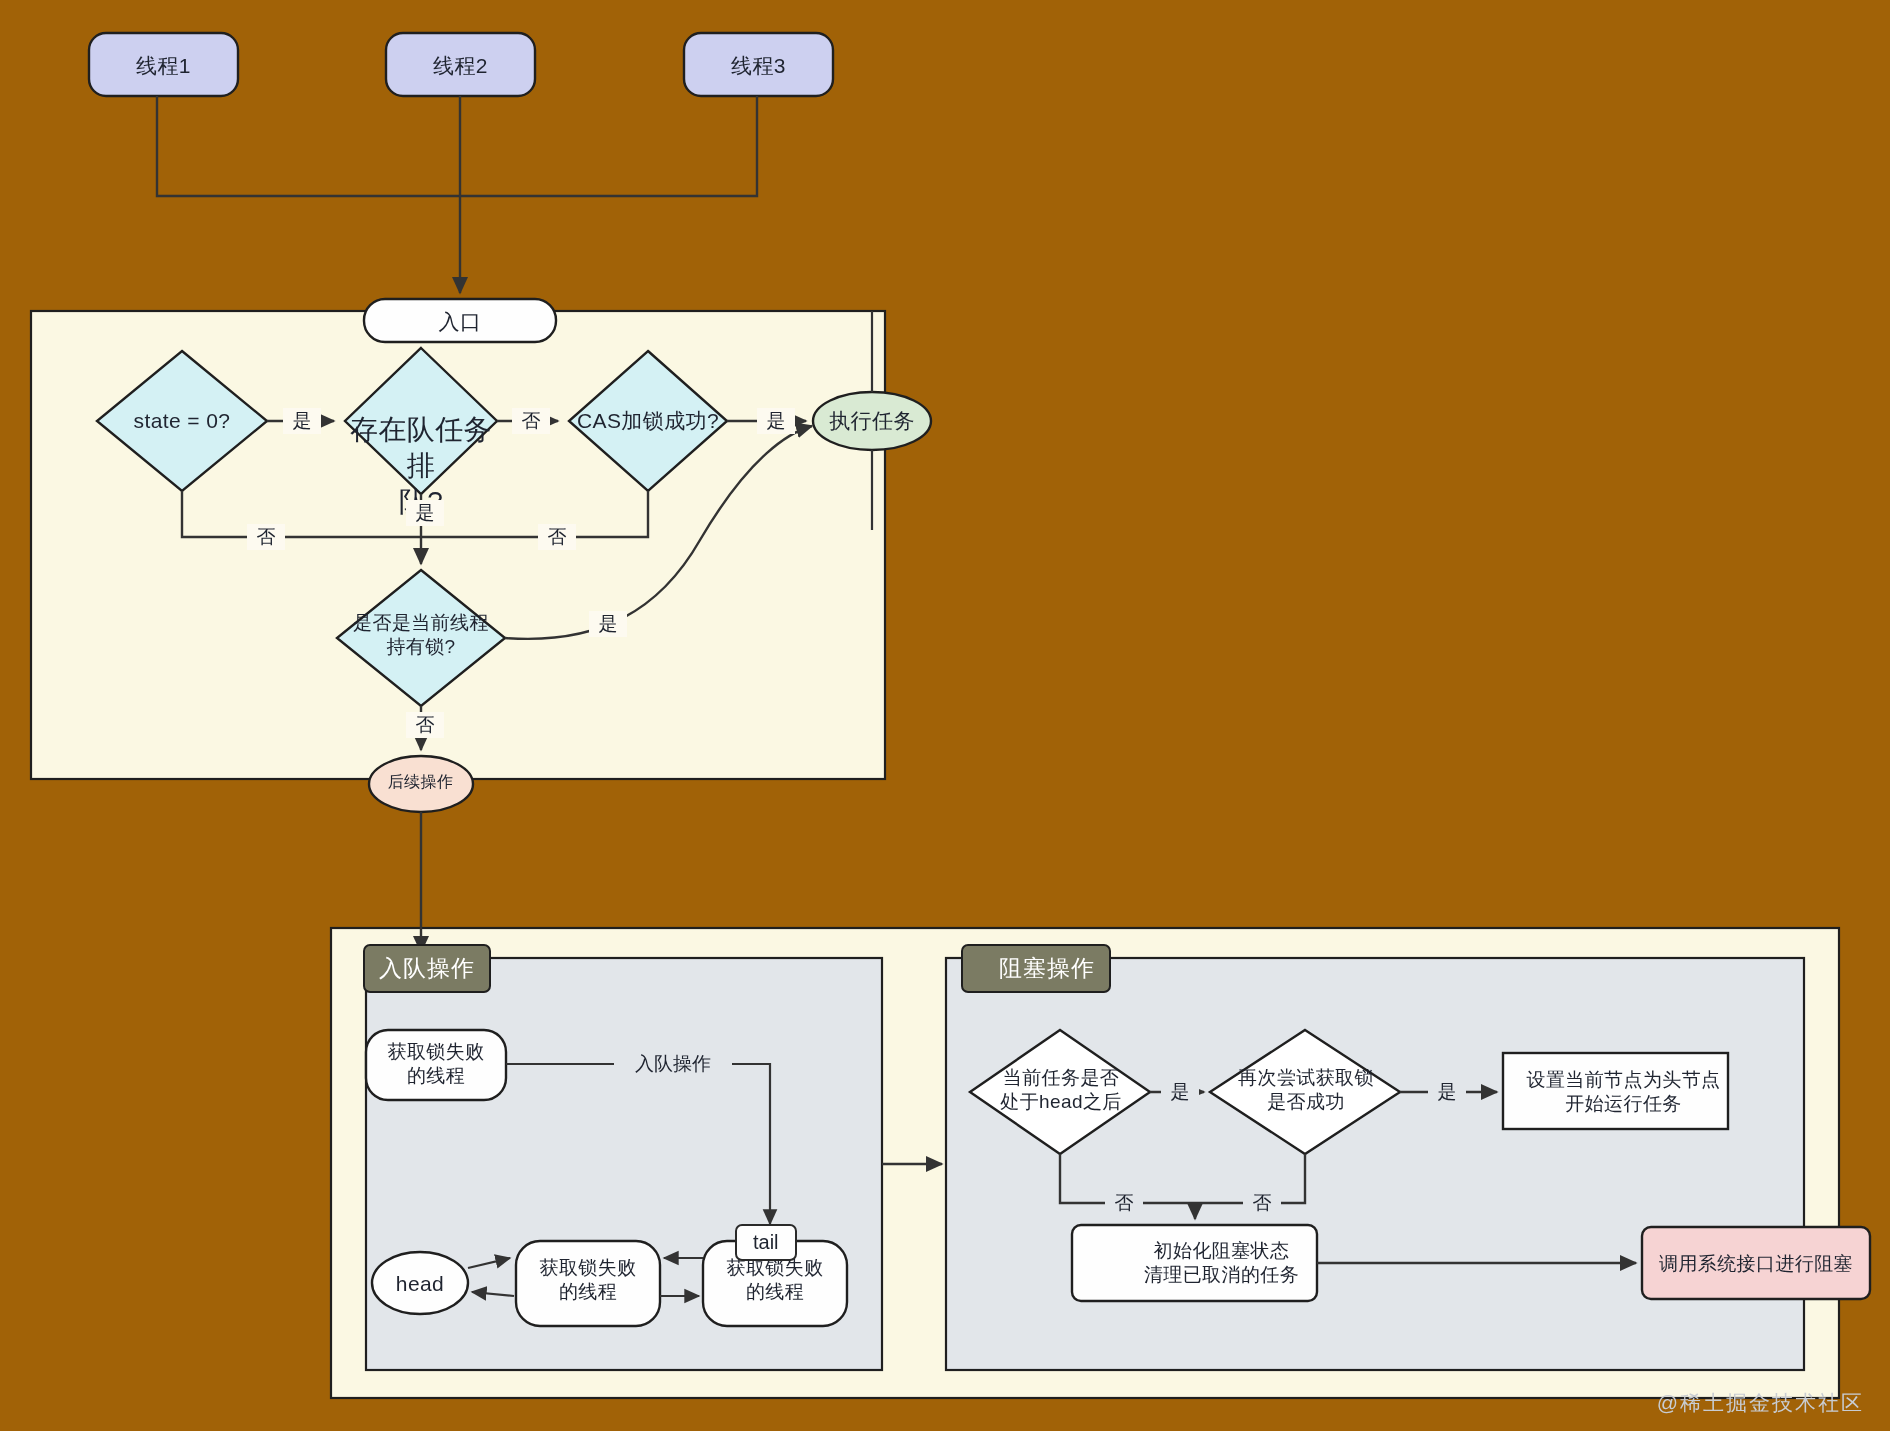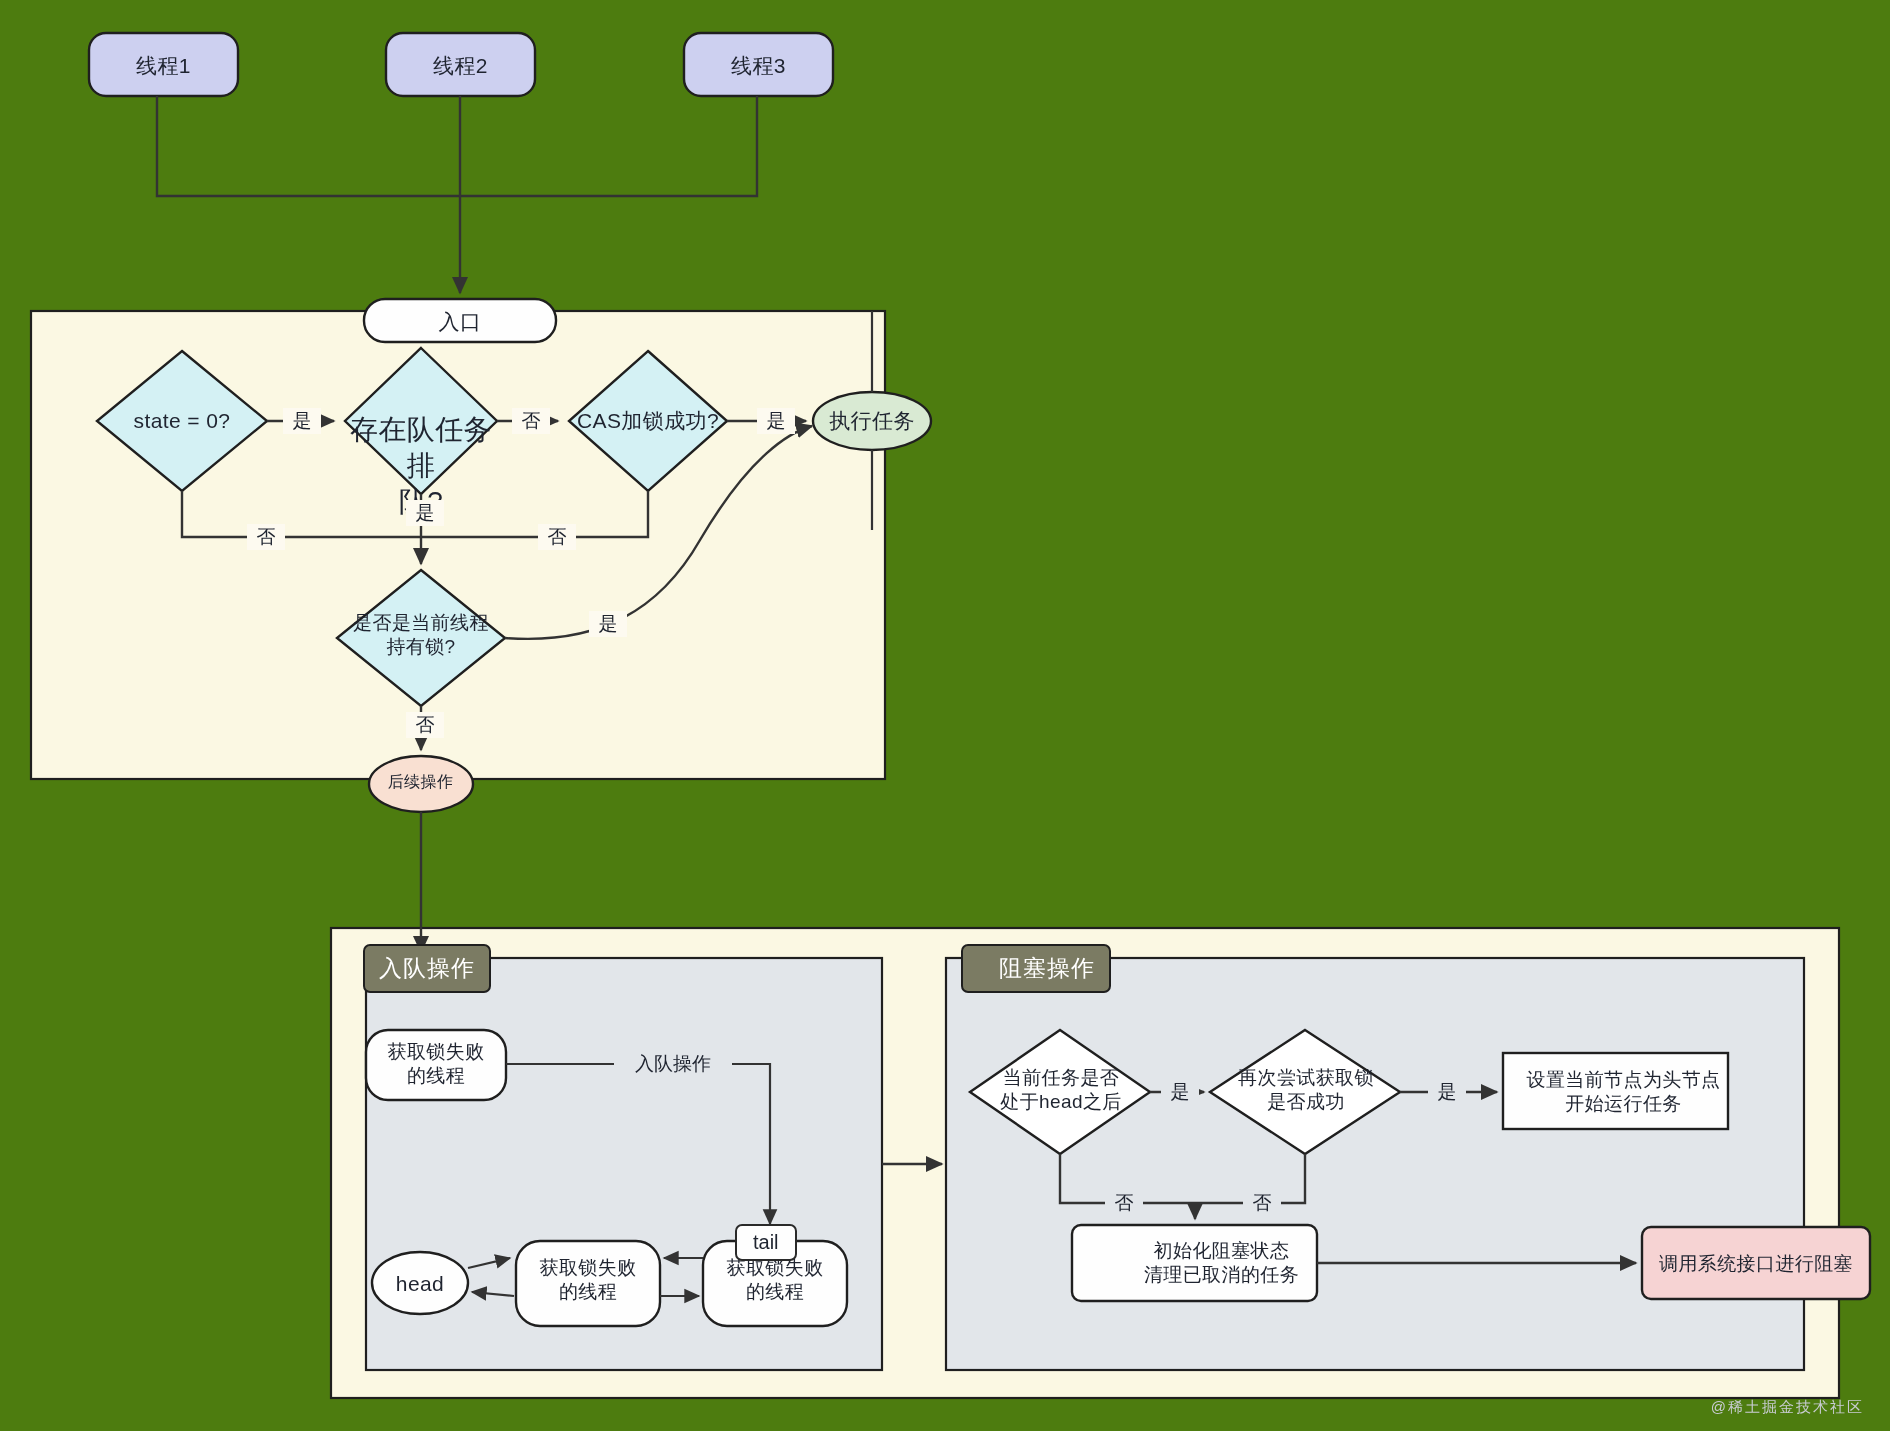--- a/index.html
+++ b/index.html
@@ -7,21 +7,21 @@
     padding: 0;
     background: #ffffff;
   }
   body {
     font-family: "Liberation Sans", "DejaVu Sans", sans-serif;
   }
   #canvas {
     position: relative;
     width: 1890px;
     height: 1431px;
-    background: #4d7c0f;
+    background: #a16207;
     overflow: hidden;
   }
   svg.layer {
     position: absolute;
     left: 0;
     top: 0;
     width: 1890px;
     height: 1431px;
   }
   .edge {
@@ -79,21 +79,21 @@
     border: 2.2px solid #2a2a2a;
     border-radius: 7px;
     font-size: 20px;
     padding: 5px 16px;
     color: #1f2430;
   }
   .watermark {
     position: absolute;
     right: 26px;
     bottom: 14px;
-    font-size: 15px;
+    font-size: 21px;
     color: #c8ccd2;
     letter-spacing: 2px;
   }
 </style>
 </head>
 <body>
 
 <div id="canvas">
 
   <svg class="layer" viewBox="0 0 1890 1431">

